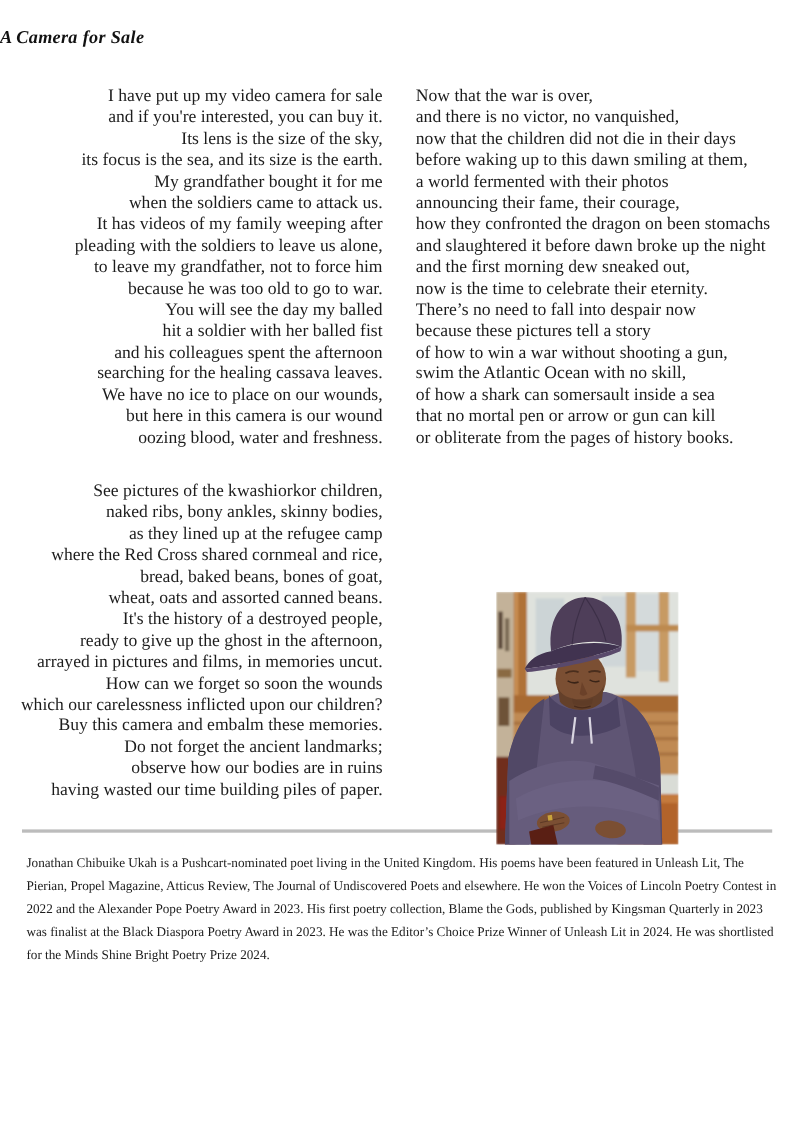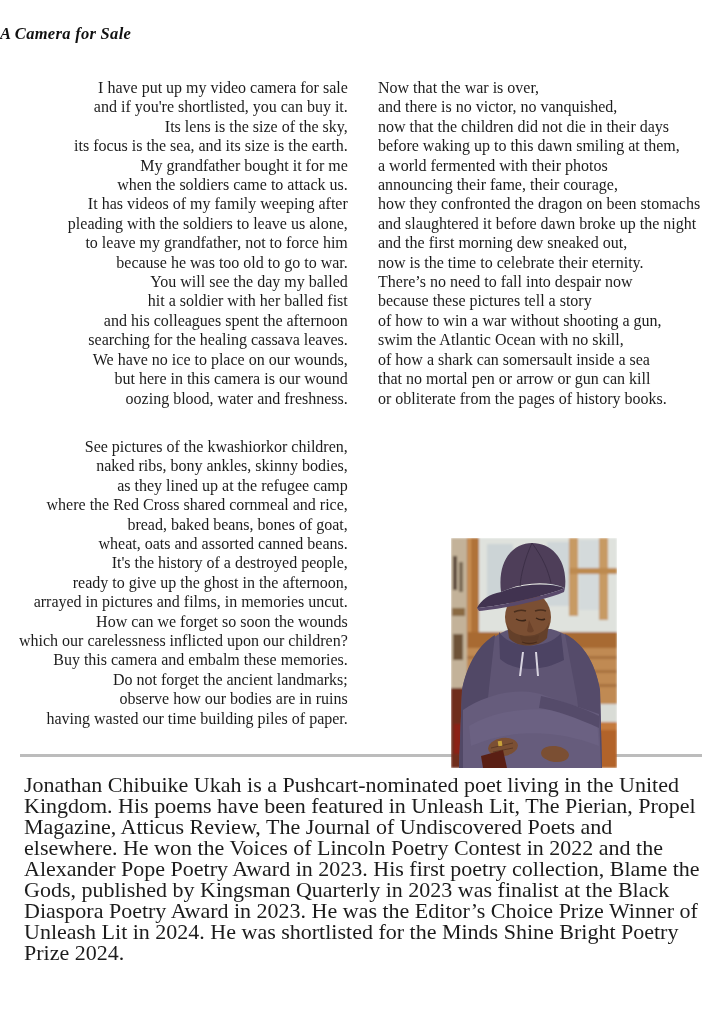--- a/index.html
+++ b/index.html
@@ -55,37 +55,37 @@
     width: 682px;
     height: 3px;
     z-index: 1;
   }
   .bio {
     position: absolute;
     left: 24px;
     top: 774px;
     width: 684px;
     margin: 0;
-    font-size: 22px;
+    font-size: 12px;
     line-height: 21px;
     color: #1c1c1c;
   }
 </style>
 </head>
 <body>
 
 <div class="page">
 
   <h1 class="title">A Camera for Sale</h1>
 
   <div class="col col-left">
     <div class="stanza">
 
     <div class="poem-line">I have put up my video camera for sale</div>
-        <div class="poem-line">and if you're shortlisted, you can buy it.</div>
+        <div class="poem-line">and if you're interested, you can buy it.</div>
         <div class="poem-line">Its lens is the size of the sky,</div>
         <div class="poem-line">its focus is the sea, and its size is the earth.</div>
         <div class="poem-line">My grandfather bought it for me</div>
         <div class="poem-line">when the soldiers came to attack us.</div>
         <div class="poem-line">It has videos of my family weeping after</div>
         <div class="poem-line">pleading with the soldiers to leave us alone,</div>
         <div class="poem-line">to leave my grandfather, not to force him</div>
         <div class="poem-line">because he was too old to go to war.</div>
         <div class="poem-line">You will see the day my balled</div>
         <div class="poem-line">hit a soldier with her balled fist</div>

